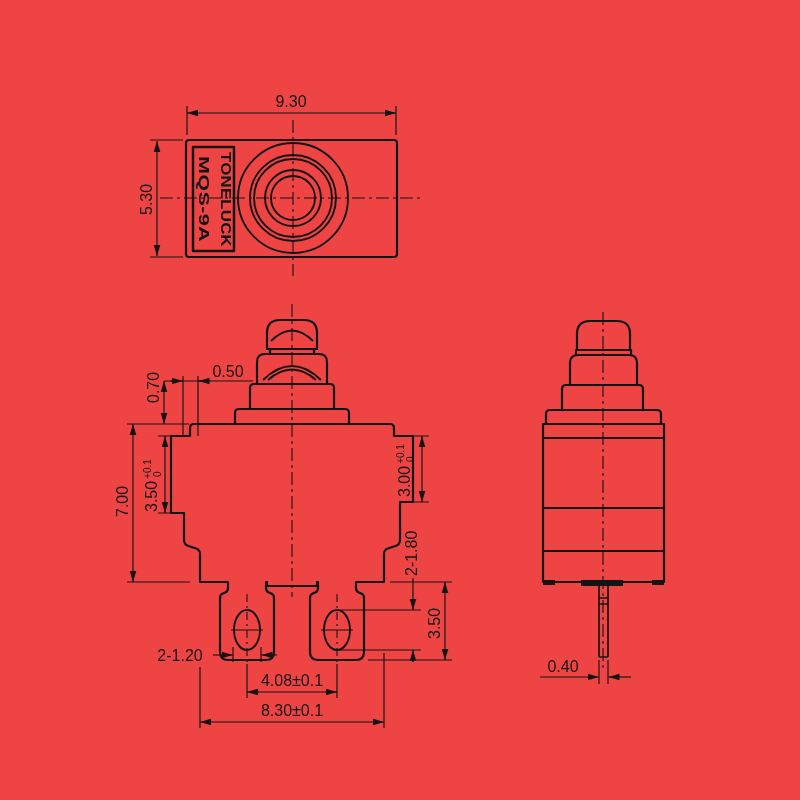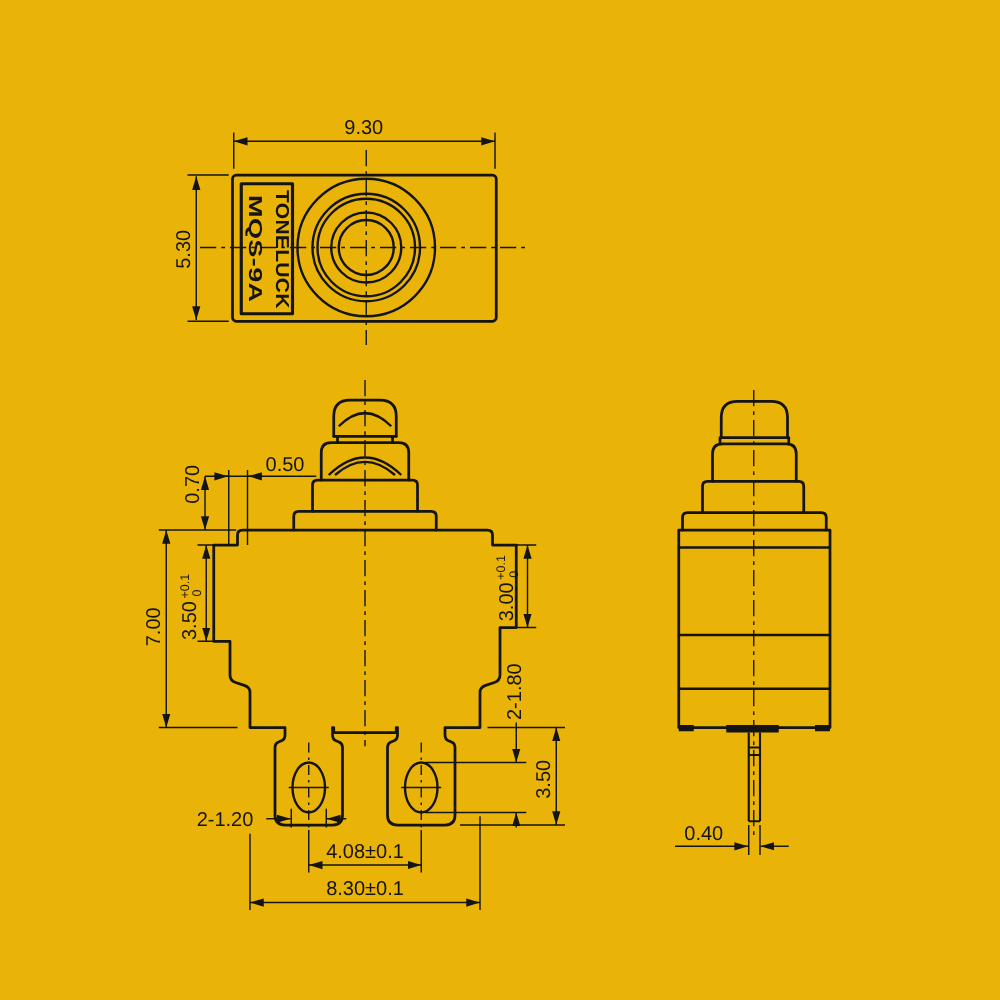--- a/index.html
+++ b/index.html
@@ -1,16 +1,16 @@
 <!DOCTYPE html>
 <html><head>
 <meta charset="utf-8">
 <style>
   html,body { margin:0; padding:0; background:#fff; }
-  .stage { width:800px; height:800px; background:#eab308; position:relative;
+  .stage { width:800px; height:800px; background:#ef4444; position:relative;
            font-family:"Liberation Sans", sans-serif; }
   svg { display:block; }
   .outline { fill:none; stroke:#141414; stroke-width:2.2; stroke-linejoin:round; stroke-linecap:round; }
   .outline-med { fill:none; stroke:#141414; stroke-width:1.9; stroke-linejoin:round; }
   .thin { fill:none; stroke:#141414; stroke-width:1.15; stroke-linecap:butt; }
   .cl { fill:none; stroke:#141414; stroke-width:1.1; stroke-dasharray:13 4 3 4; }
   .dash { fill:none; stroke:#141414; stroke-width:1.1; stroke-dasharray:8 4 2 4; }
   .dim-text { font-size:16px; fill:#141414; }
   .tol { font-size:10px; }
   .brand { font-size:15px; font-weight:bold; fill:#141414; letter-spacing:0.2px; }

